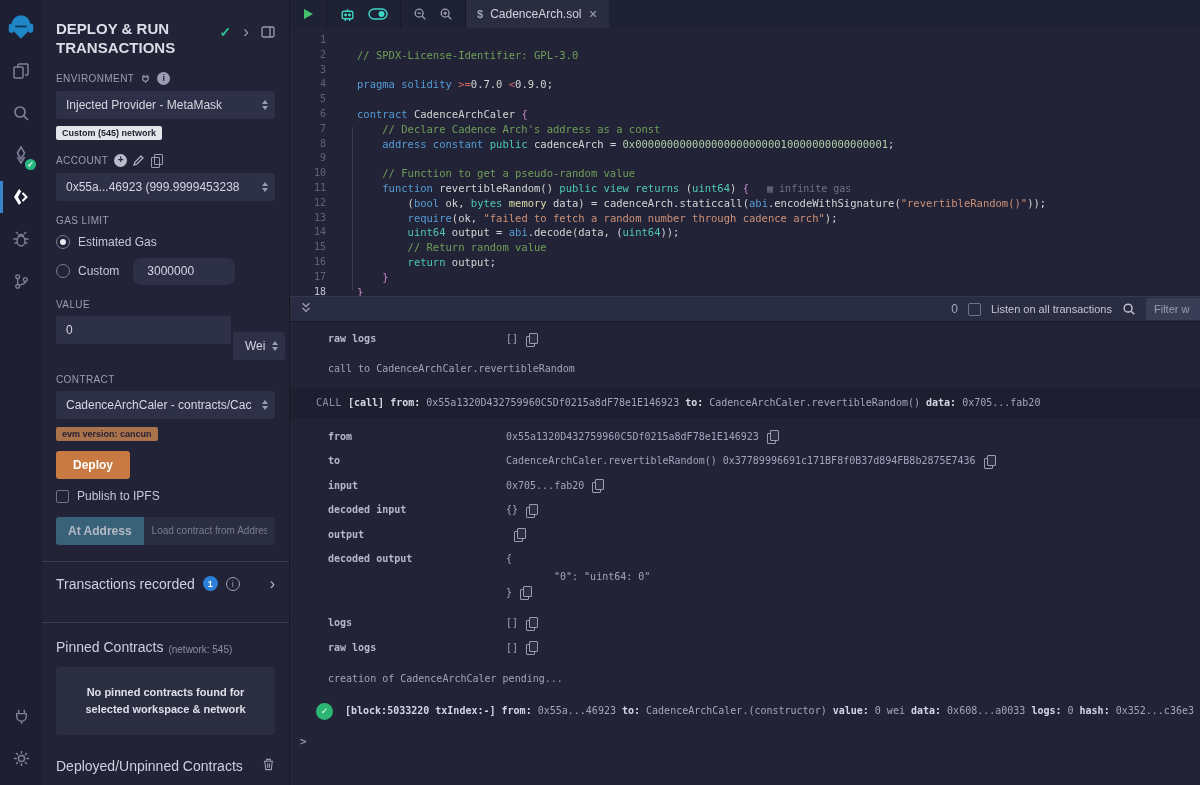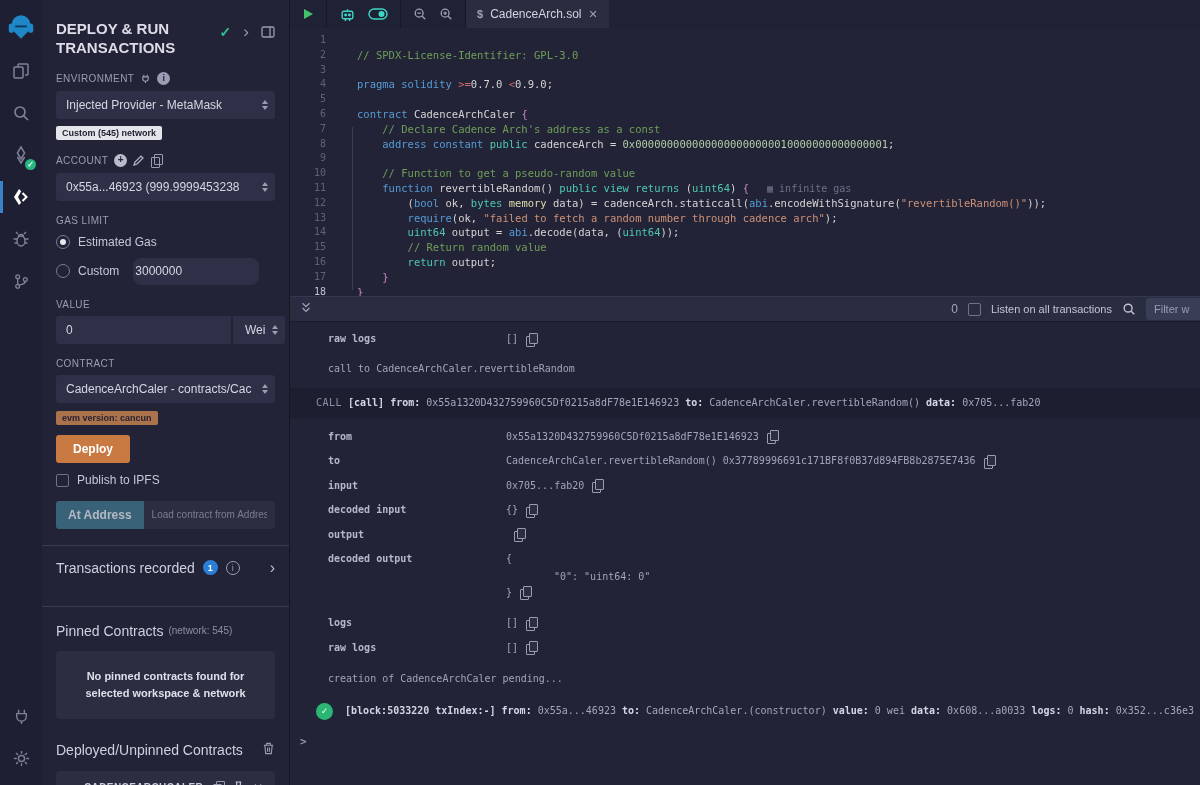--- a/index.html
+++ b/index.html
@@ -34,45 +34,45 @@
           padding:0 20px 0 10px;position:relative;cursor:pointer;}
   .select .sel-text{font-size:12px;color:#d5d7e2;white-space:nowrap;overflow:hidden;flex:1;}
   .stepper{position:absolute;right:7px;top:50%;transform:translateY(-50%);display:flex;flex-direction:column;gap:2px;}
   .stepper::before{content:"";border-left:3.5px solid transparent;border-right:3.5px solid transparent;border-bottom:4px solid #9a9cb0;}
   .stepper::after{content:"";border-left:3.5px solid transparent;border-right:3.5px solid transparent;border-top:4px solid #9a9cb0;}
   .net-badge{display:inline-block;margin-top:7px;background:#e4e5ea;color:#1d1e2e;font-size:9px;font-weight:bold;
              border-radius:2px;padding:2px 6px;}
   .radio-row{display:flex;align-items:center;gap:8px;margin-top:9px;font-size:12px;color:#c6c8d6;}
   .radio{width:14px;height:14px;border-radius:50%;border:1px solid #797c92;position:relative;flex:none;}
   .radio.on::after{content:"";position:absolute;left:3px;top:3px;width:6px;height:6px;border-radius:50%;background:#e8e9f0;}
-  .gas-input{width:126px;height:27px;background:#2e3047;border:none;border-radius:8px;color:#d5d7e2;font-size:12px;
-             padding:0 2px;margin-left:6px;}
+  .gas-input{width:102px;height:27px;background:#2e3047;border:none;border-radius:8px;color:#d5d7e2;font-size:12px;
+             padding:0 14px;margin-left:6px;}
   .value-row{display:flex;margin-top:6px;gap:2px;}
   .value-input{flex:1;height:28px;background:#2e3047;border:none;border-radius:3px 0 0 3px;color:#d5d7e2;font-size:12px;padding:0 10px;}
-  .wei-select{width:56px;margin-top:0;border-radius:0 3px 3px 0;padding-left:12px;}
+  .wei-select{width:56px;margin-top:16px;border-radius:0 3px 3px 0;padding-left:12px;}
   .evm-badge{display:inline-block;margin-top:8px;background:#aa734c;color:#2a2133;font-size:9px;font-weight:bold;
              border-radius:2px;padding:2px 6px;}
   .deploy-btn{display:block;margin-top:10px;background:#c97a43;color:#fff;font-size:12px;font-weight:600;border:none;
               border-radius:3px;padding:7px 17px;cursor:pointer;font-family:inherit;}
   .pub-row{display:flex;align-items:flex-end;gap:8px;margin-top:10px;font-size:12px;color:#c6c8d6;}
   .cb{width:13px;height:13px;border:1px solid #6f7288;border-radius:2px;flex:none;}
   .ataddr-row{display:flex;margin-top:14px;}
   .ataddr-btn{background:#3e6e84;color:#ccd4dd;opacity:.85;font-size:12px;font-weight:600;border:none;border-radius:3px 0 0 3px;
               padding:7px 12px;cursor:pointer;font-family:inherit;flex:none;}
   .ataddr-input{flex:1;min-width:0;background:#2b2d41;border:none;border-radius:0 3px 3px 0;color:#c6c8d6;font-size:10px;padding:0 8px;}
   .ataddr-input::placeholder{color:#7b7e93;}
   .divider{height:1px;background:#3a3c52;margin:16px -14px 0;}
   .tx-row{display:flex;align-items:center;gap:8px;padding:13px 0;}
   .sec-title{font-size:14px;color:#ced0de;}
   .count-badge{width:15px;height:15px;border-radius:50%;background:#2b7fd9;color:#fff;font-size:9px;font-weight:bold;
                display:flex;align-items:center;justify-content:center;}
   .info-outline{width:14px;height:14px;border:1px solid #9a9db3;border-radius:50%;color:#9a9db3;font-size:9px;
                 text-align:center;line-height:13px;display:inline-block;}
   .tx-chev{margin-left:auto;color:#b8bac8;font-size:16px;}
-  .pinned-head{display:flex;align-items:center;gap:5px;margin-top:16px;}
+  .pinned-head{display:flex;align-items:flex-end;gap:5px;margin-top:16px;}
   .pinned-net{font-size:10px;color:#8c8fa6;}
   .empty-box{margin-top:12px;background:#2b2d41;border-radius:4px;padding:17px 12px;text-align:center;
              font-size:11px;font-weight:bold;color:#dde0ea;line-height:1.55;}
   .deployed-head{display:flex;align-items:center;margin-top:22px;}
   .trash{margin-left:auto;color:#9a9cb0;}
   .card{margin-top:12px;background:#2b2d41;border-radius:4px;padding:10px 12px 14px;}
   .card-head{display:flex;align-items:center;gap:9px;color:#c9ccd9;}
   .chev-down{width:7px;height:7px;border-right:1.6px solid #c9ccd9;border-bottom:1.6px solid #c9ccd9;
              transform:rotate(45deg) translateY(-2px);flex:none;}
   .card-title{flex:1;font-size:10px;font-weight:bold;letter-spacing:.4px;color:#c9ccd9;white-space:nowrap;overflow:hidden;}

